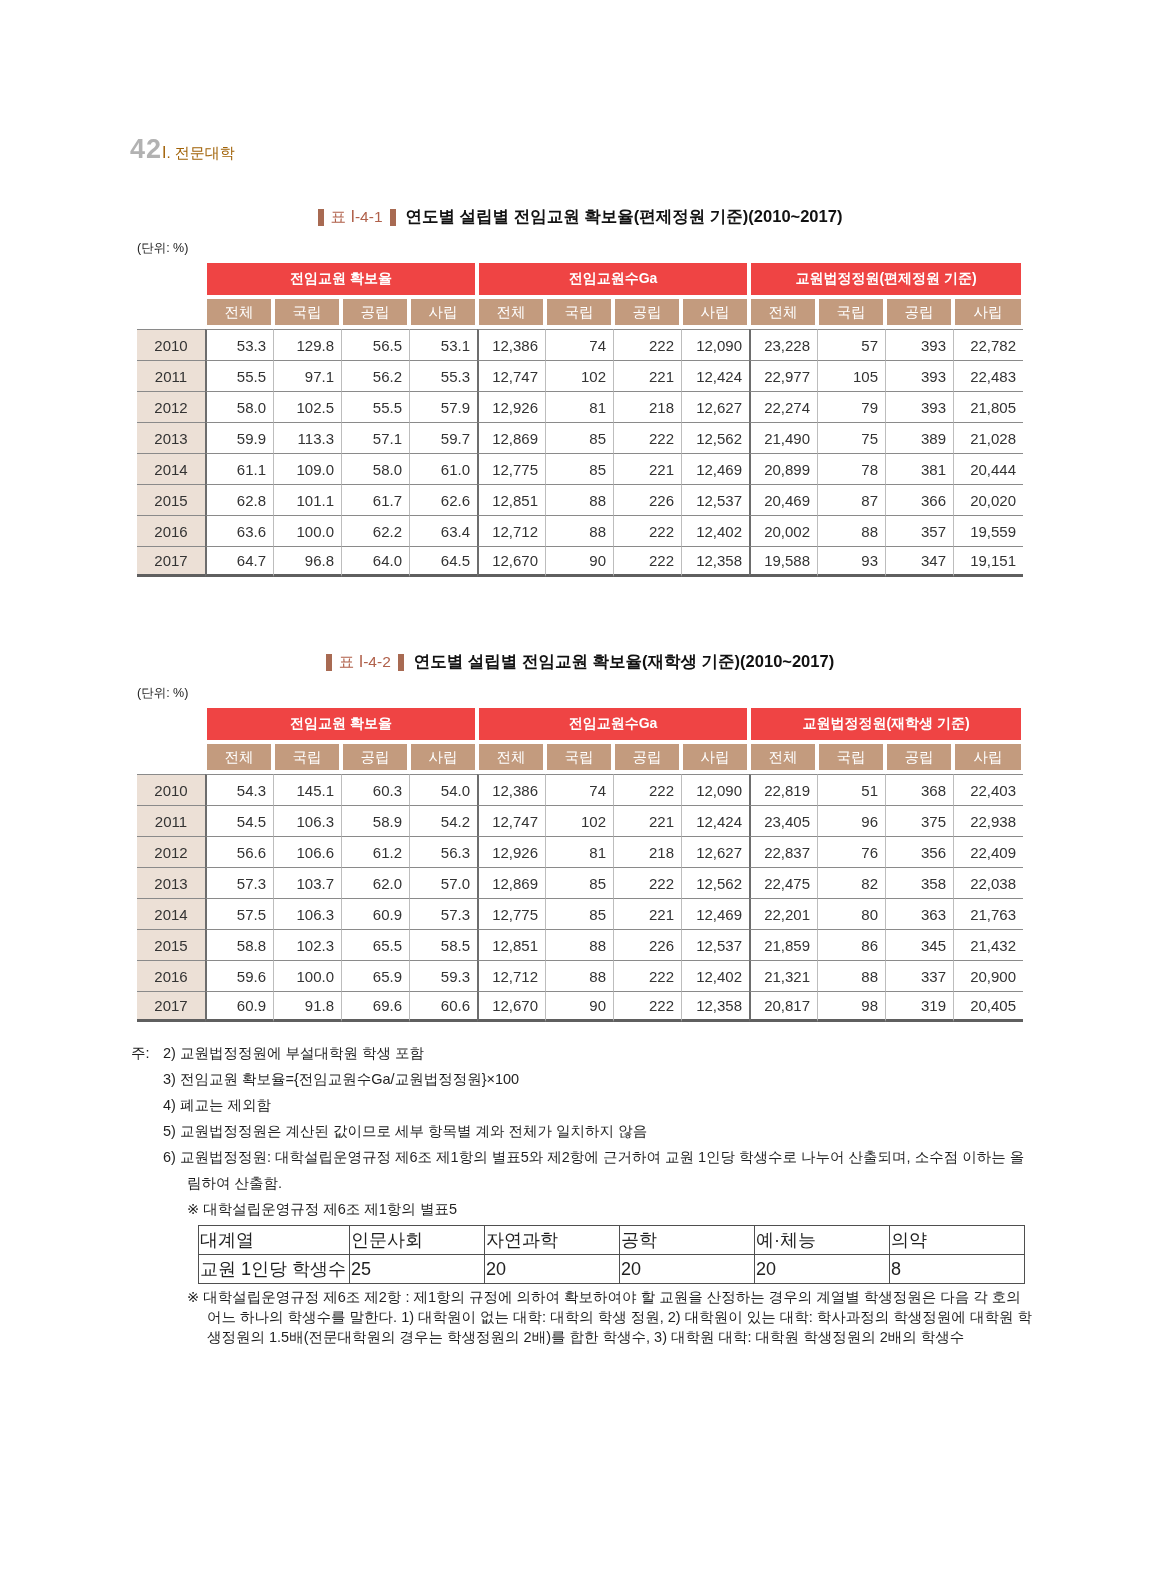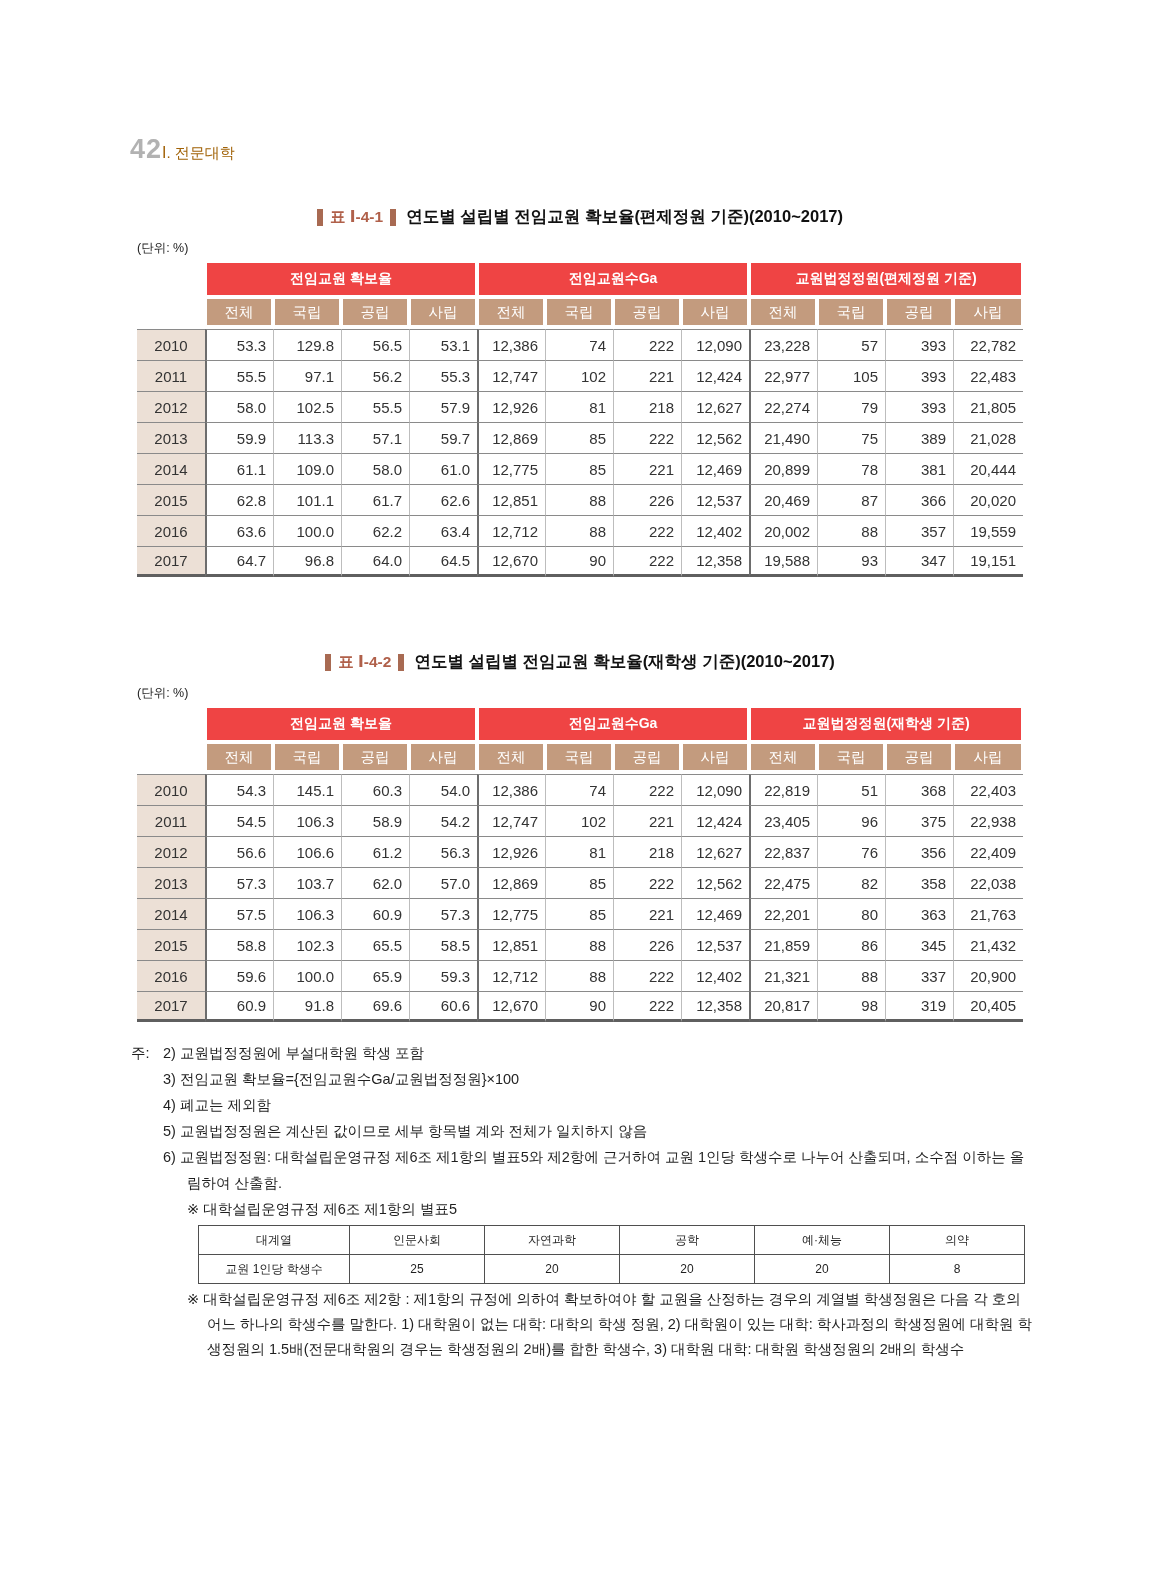--- a/index.html
+++ b/index.html
@@ -12,21 +12,21 @@
   .page-num{font-size:27px;font-weight:bold;color:#b2b2b2;letter-spacing:1px;}
   .page-sec{font-size:15px;color:#a16207;}
 
   
   .section{position:absolute;left:137px;width:886px;}
   #t1-block{top:205px;}
   #t2-block{top:650px;}
 
   .tbl-title{display:flex;justify-content:center;align-items:center;gap:10px;
     font-size:16.5px;font-weight:bold;color:#111;height:24px;}
-  .tag{display:flex;align-items:center;gap:7px;color:#b0604a;font-weight:bold;font-size:15.5px;}
+  .tag{display:flex;align-items:center;gap:7px;color:#b0604a;font-weight:normal;font-size:15.5px;}
   .bar{width:6px;height:17px;background:#a86a52;}
   .unit{font-size:12.5px;color:#222;margin:11px 2px 4px 0;}
 
   table.rpt{border-collapse:separate;border-spacing:0;table-layout:fixed;width:886px;}
   table.rpt th,table.rpt td{box-sizing:border-box;overflow:hidden;white-space:nowrap;}
   .corner{background:#fff;border:none;}
   .grp-th{background:#ef4444;color:#fff;font-weight:bold;font-size:14px;height:36px;
     text-align:center;border:2px solid #fff;}
   .sub-th{background:#c39b7e;color:#fff;font-weight:normal;font-size:14.5px;height:32px;
     text-align:center;border:2px solid #fff;border-bottom:4px solid #fff;}
@@ -36,25 +36,25 @@
     height:31px;border-top:1px solid #8a8a8a;border-left:1px solid #bdbdbd;background:#fff;}
   td.grp-start{border-left:2px solid #6d6d6d;}
   table.rpt tbody tr:last-child td{border-bottom:3px solid #5f5f5f;}
 
   
   .notes{position:absolute;left:131px;top:1040px;width:901px;font-size:14.5px;color:#1f1f1f;
     line-height:26px;}
   .notes-grid{display:grid;grid-template-columns:32px 1fr;}
   .note-item{padding-left:24px;text-indent:-24px;}
   .ref1{margin-left:24px;}
-  .ref2{margin-left:24px;padding-left:20px;text-indent:-20px;line-height:25px;margin-top:2px;}
+  .ref2{margin-left:24px;padding-left:20px;text-indent:-20px;line-height:20px;margin-top:2px;}
 
   table.ratio{border-collapse:collapse;table-layout:fixed;margin:3px 0 3px 35px;width:826px;}
-  table.ratio th,table.ratio td{border:1px solid #4f4f4f;text-align:center;font-weight:normal;
-    font-size:12px;color:#1f1f1f;height:25px;box-sizing:border-box;white-space:nowrap;}
+  table.ratio th,table.ratio td{border:1px solid #4f4f4f;text-align:left;font-weight:normal;
+    font-size:18px;color:#1f1f1f;height:25px;box-sizing:border-box;white-space:nowrap;}
 </style>
 </head>
 <body>
 
 <div class="page">
 
   <div class="page-header">
     <span class="page-num">42</span>
     <span class="page-sec">Ⅰ. 전문대학</span>
   </div>

